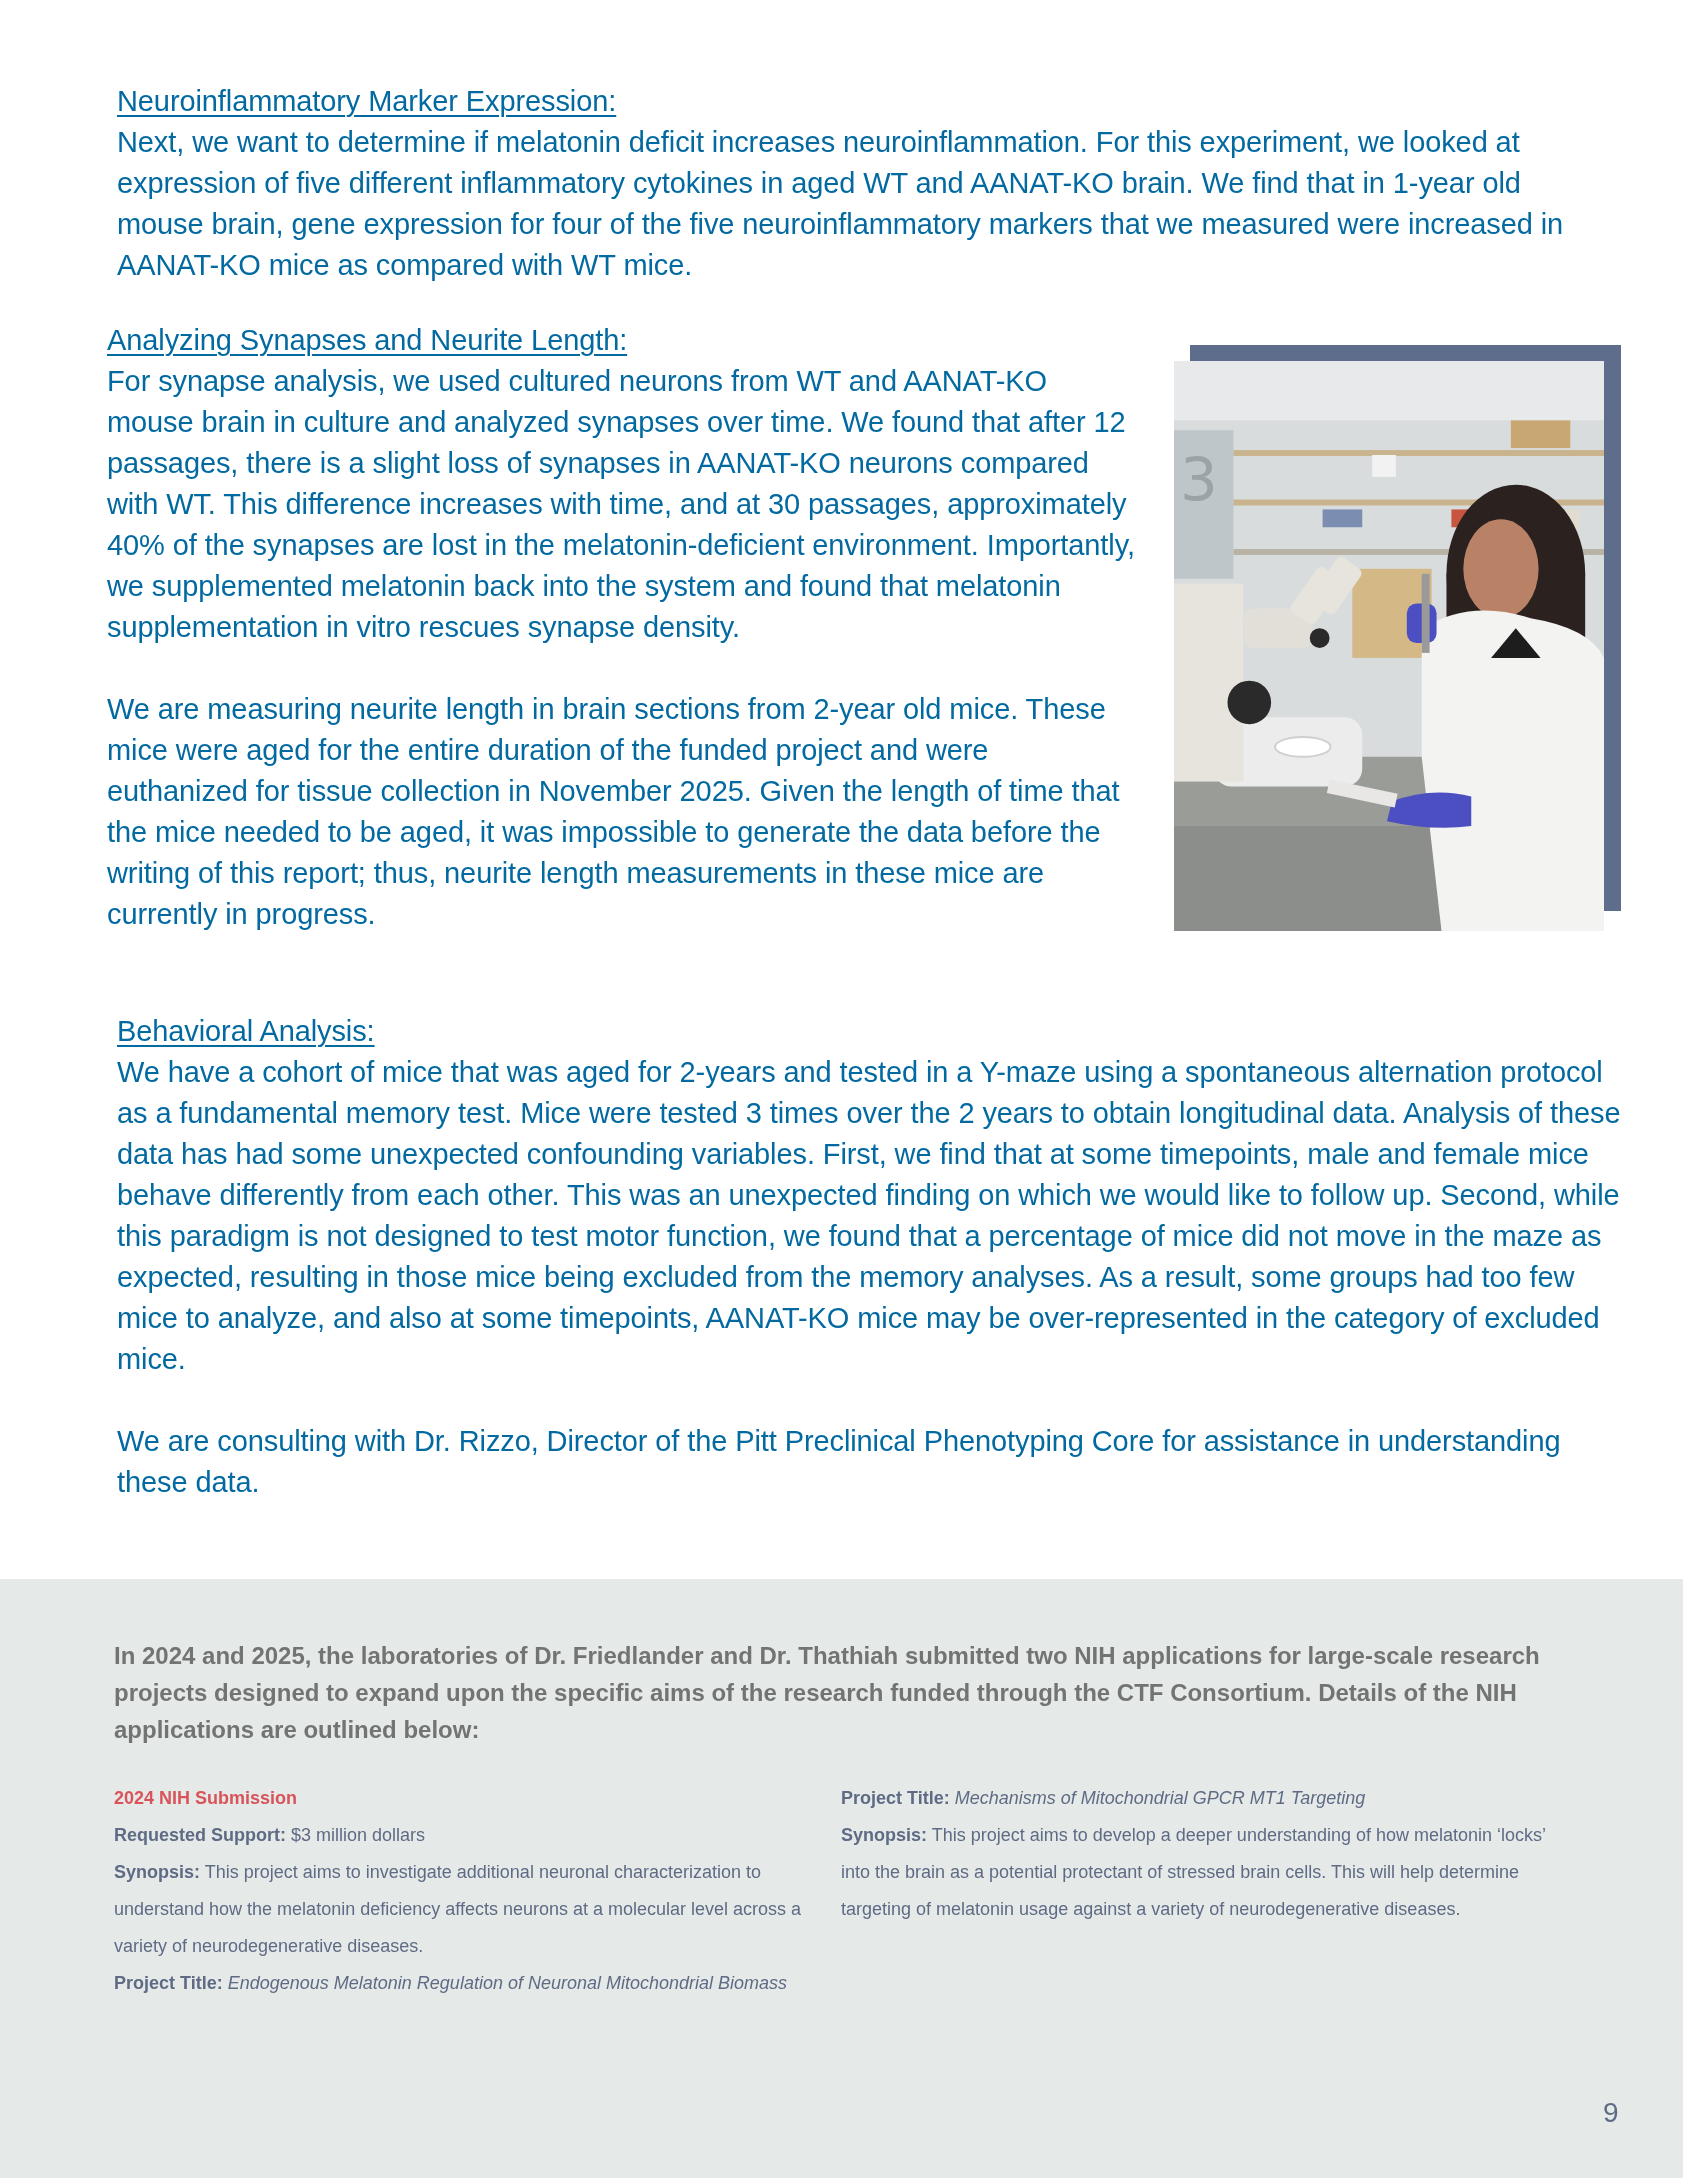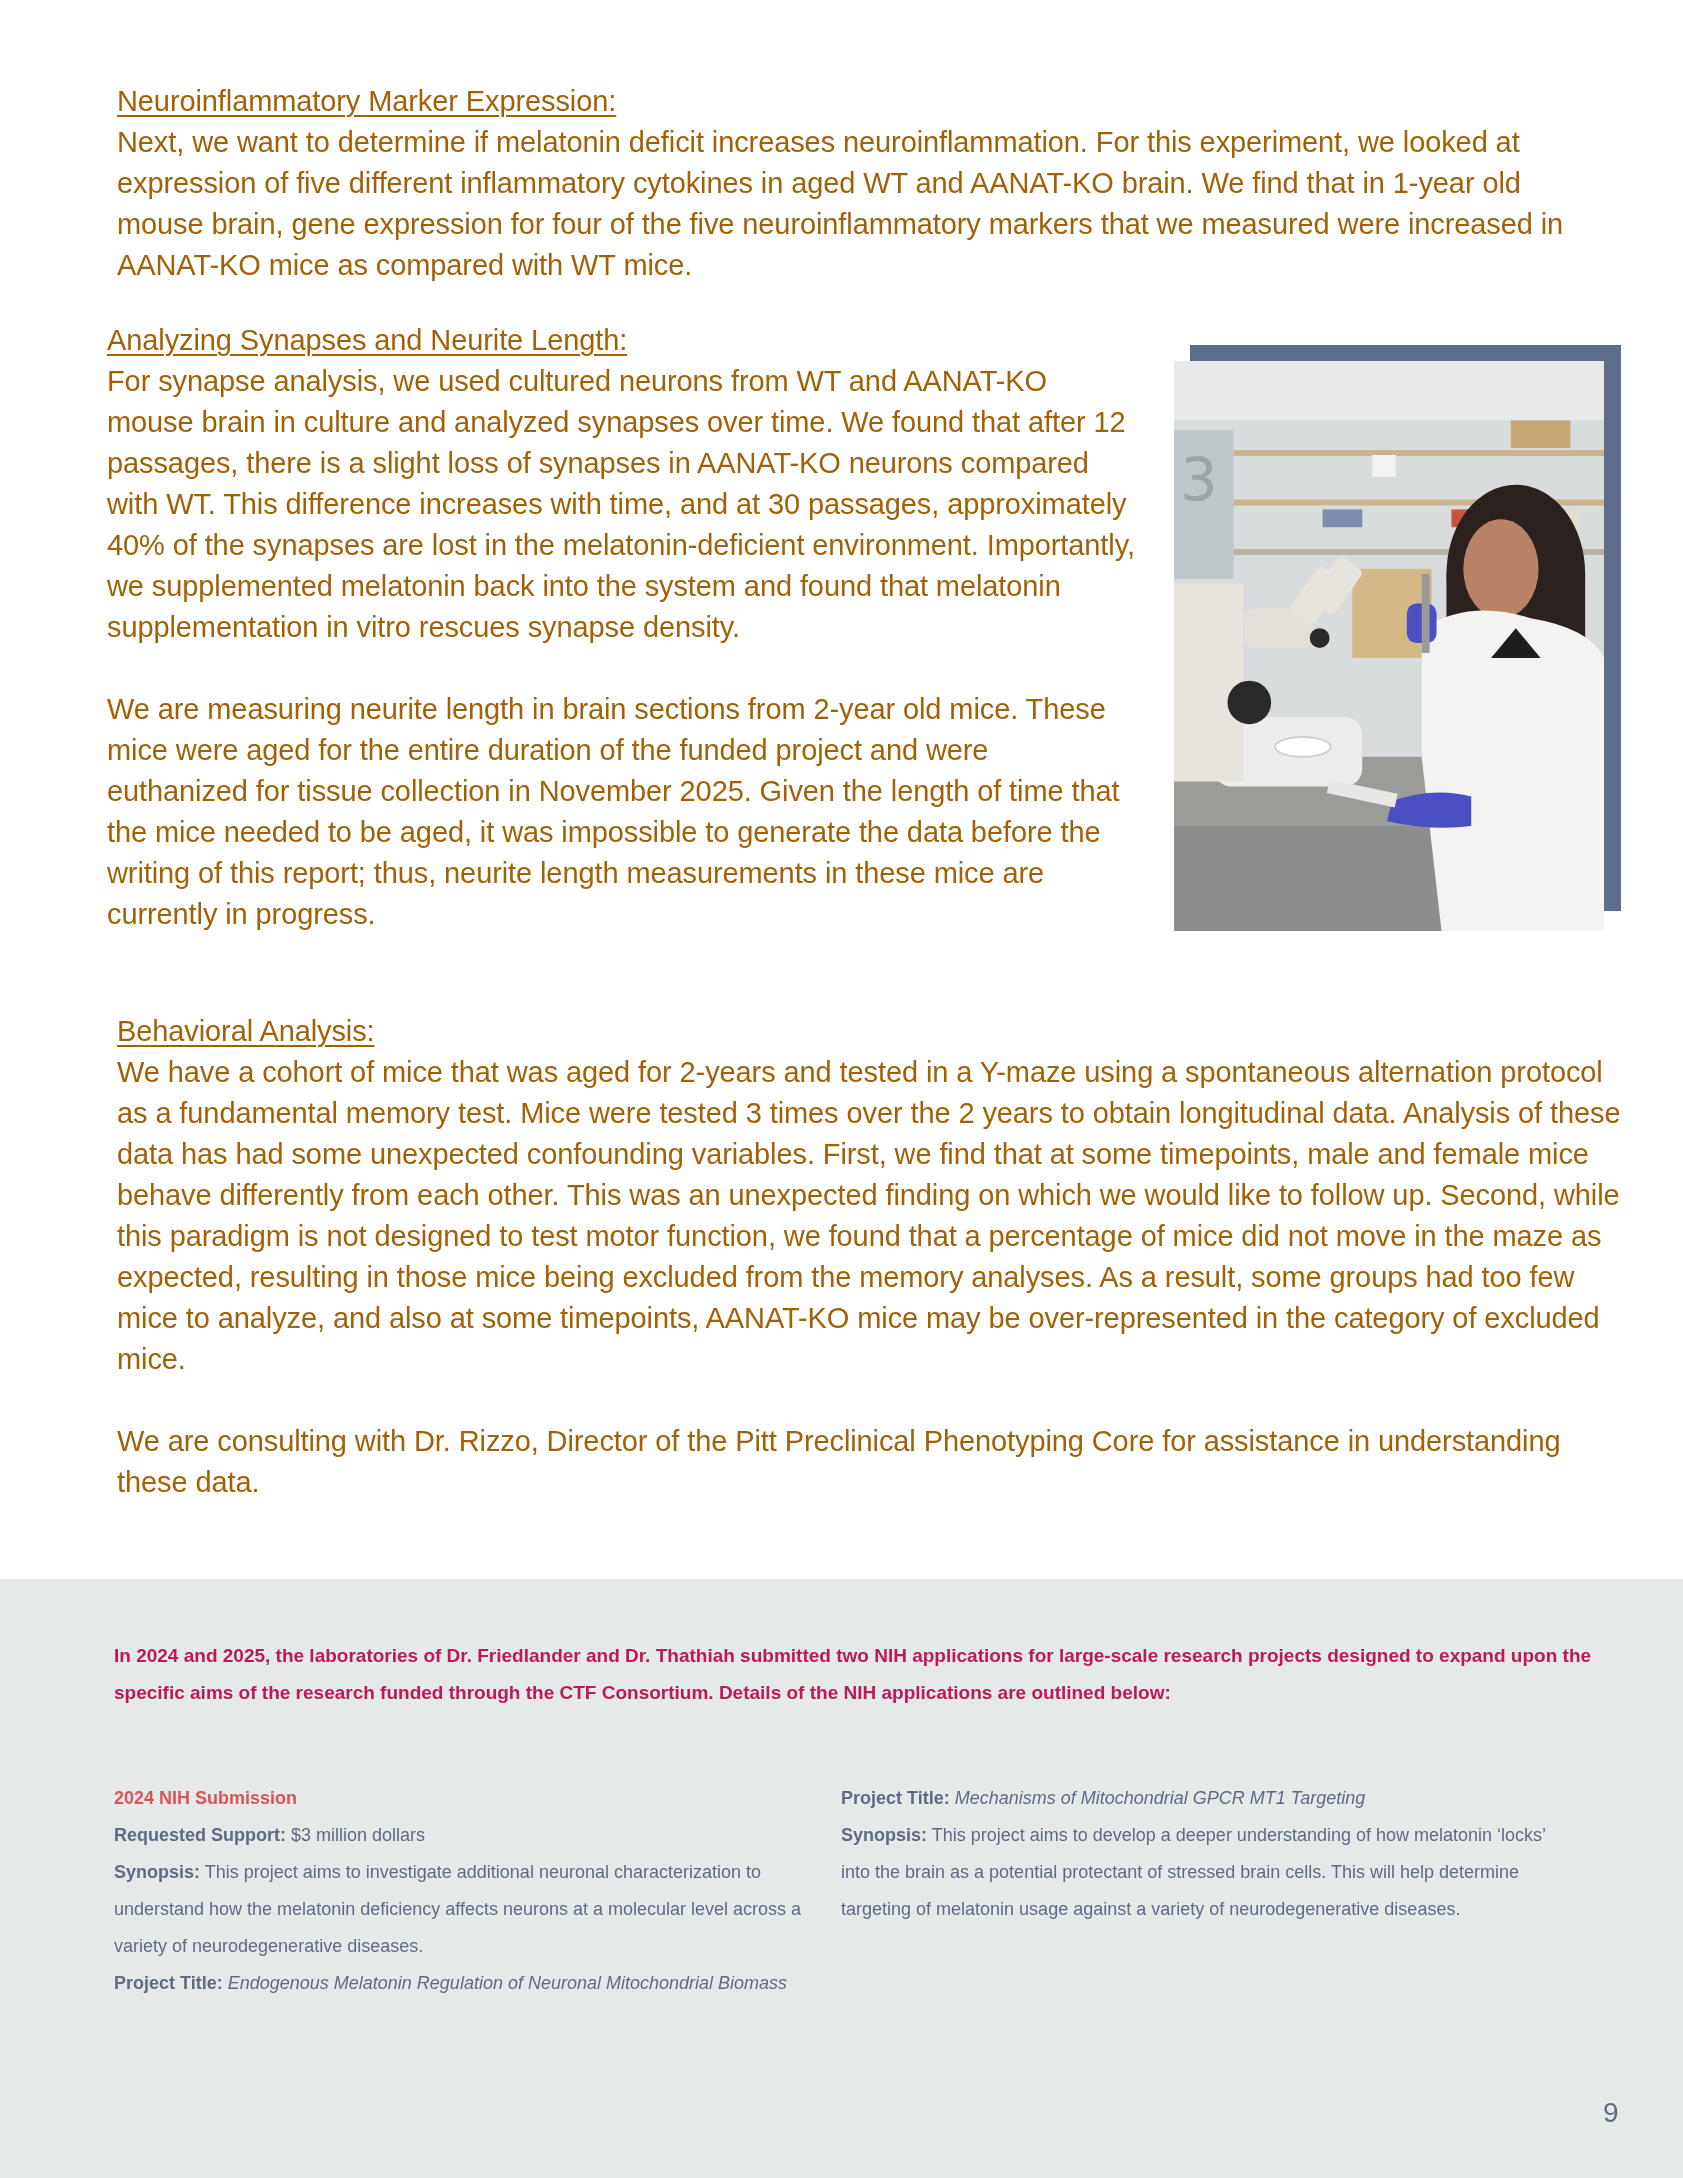--- a/index.html
+++ b/index.html
@@ -15,21 +15,21 @@
       color: #111111;
     }
     .page {
       position: absolute;
       left: 0; top: 0;
       width: 1683px; height: 2178px;
     }
     .body-text {
       font-size: 29px;
       line-height: 41px;
-      color: #a16207;
+      color: #0369a1;
       letter-spacing: -0.1px;
     }
     .section-heading {
       text-decoration: underline;
       text-underline-offset: 4px;
       text-decoration-thickness: 2px;
       display: block;
     }
     #sec-neuro {
       position: absolute;
@@ -67,24 +67,24 @@
     .gray-band {
       position: absolute;
       left: 0; top: 1579px;
       width: 1683px; height: 599px;
       background: #E5EAE8;
     }
     .nih-intro {
       position: absolute;
       left: 114px; top: 1637px;
       width: 1485px;
-      font-size: 19px;
+      font-size: 24px;
       line-height: 37px;
       font-weight: bold;
-      color: #be185d;
+      color: #737373;
     }
     .nih-col {
       position: absolute;
       top: 1780px;
       font-size: 18px;
       line-height: 37px;
       color: #5F6B85;
     }
     .nih-col.left { left: 114px; width: 693px; }
     .nih-col.right { left: 841px; width: 733px; }

